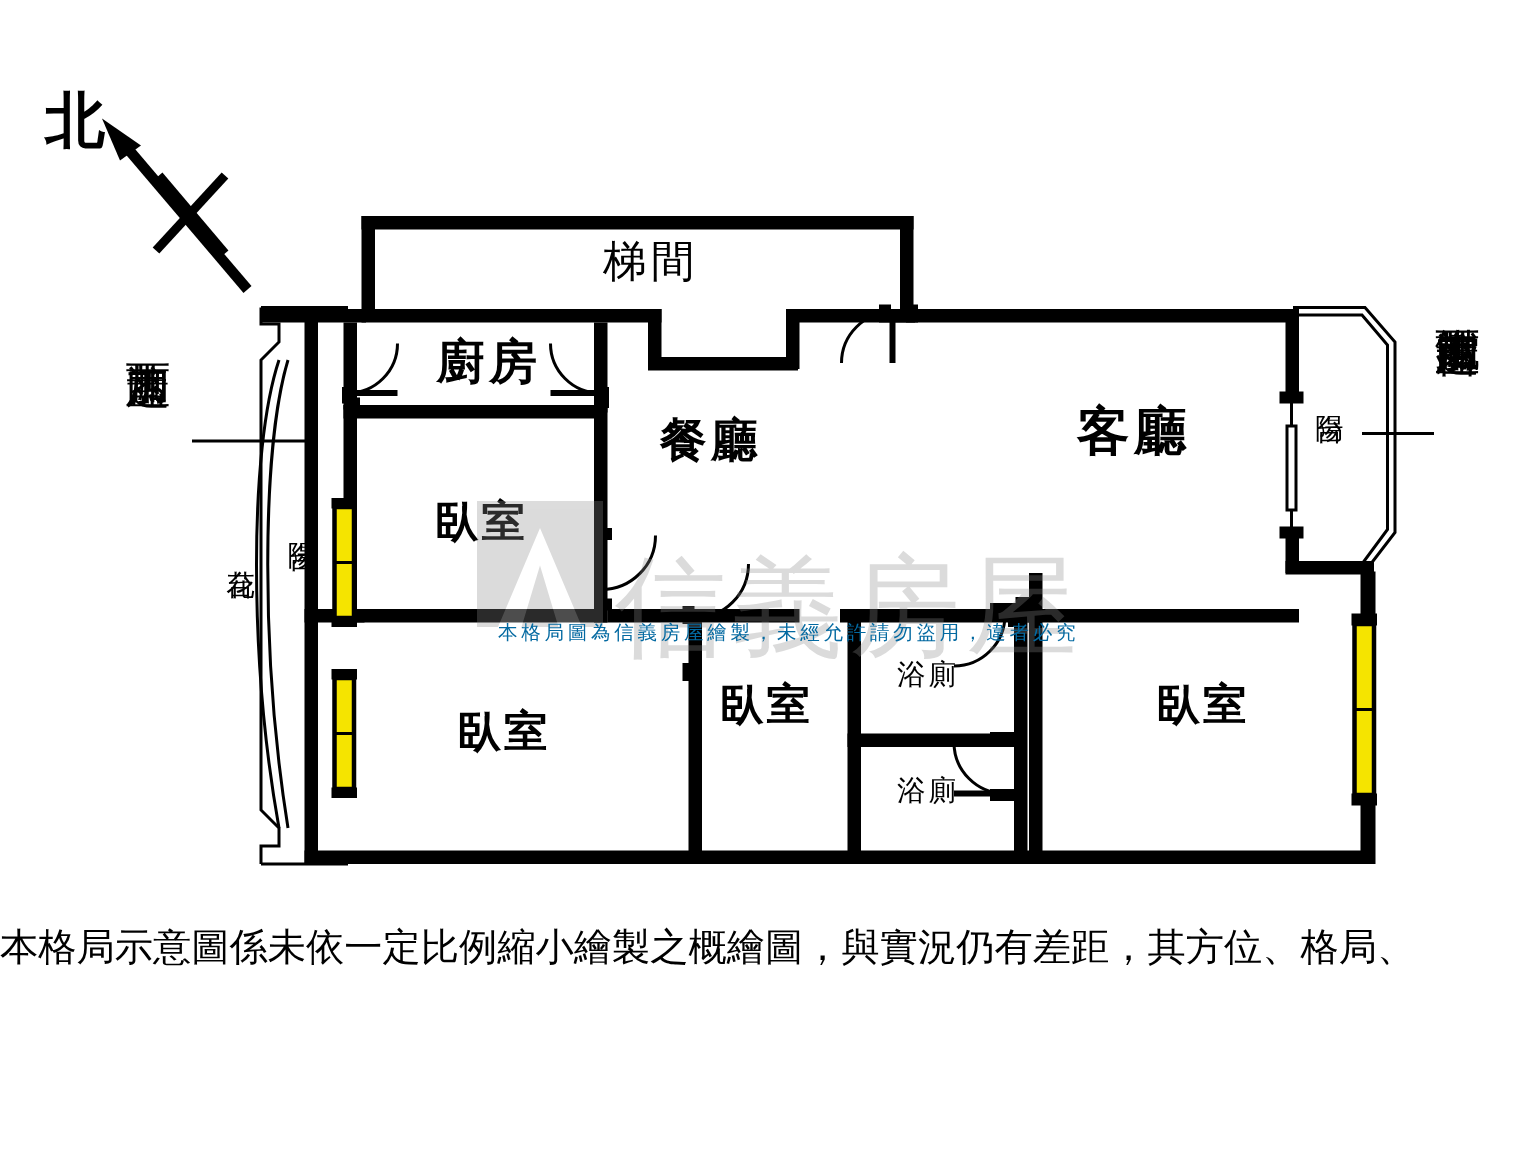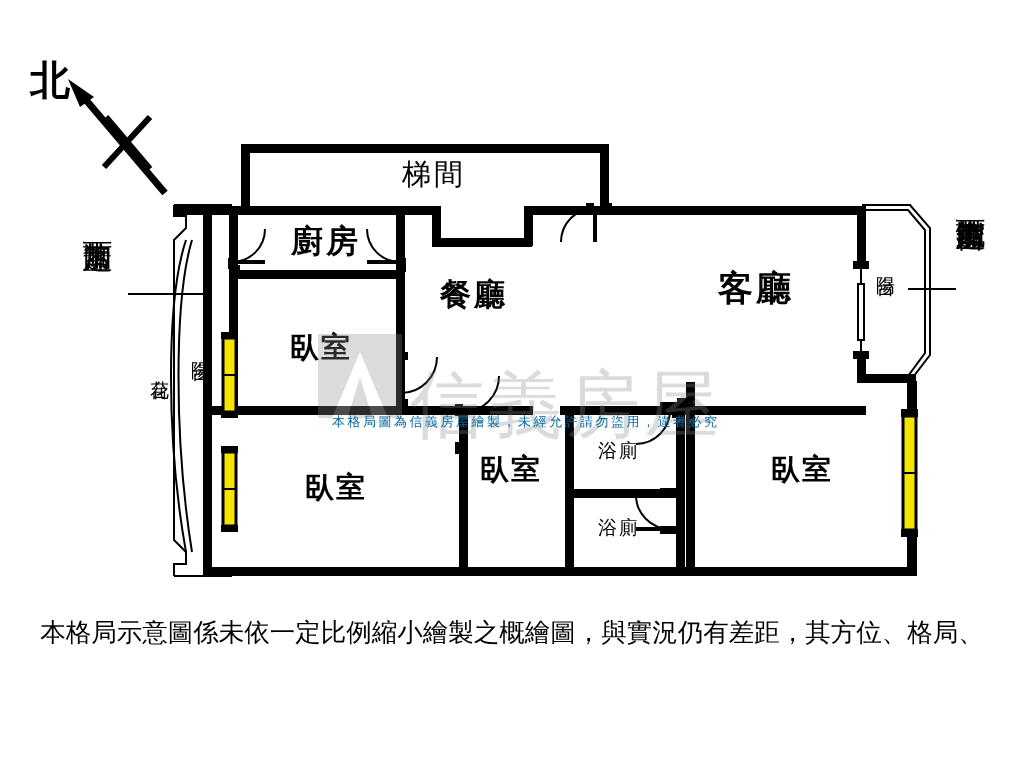--- a/index.html
+++ b/index.html
@@ -69,21 +69,21 @@
     font-family:Liberation Mono, monospace;
     pointer-events:none;
   }
 
   
   #disclaimer{
     position:absolute;left:0px;top:616px;width:1024px;
     font-size:25.5px;line-height:33px;color:#000;
     font-family:"DejaVu Serif","Liberation Serif",serif;
     letter-spacing:0px;
-    text-align:center;
+    text-align:left;
   }
   #disclaimer div{white-space:nowrap;}
 </style>
 </head>
 <body>
 
 <div id="root">
 
   <div id="compass">
     <div class="n-char">北</div>

